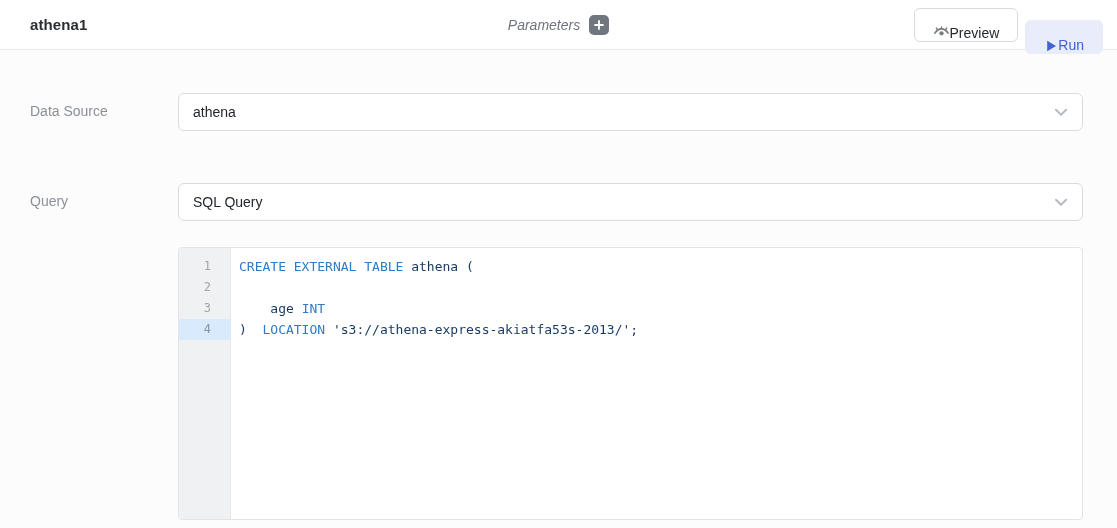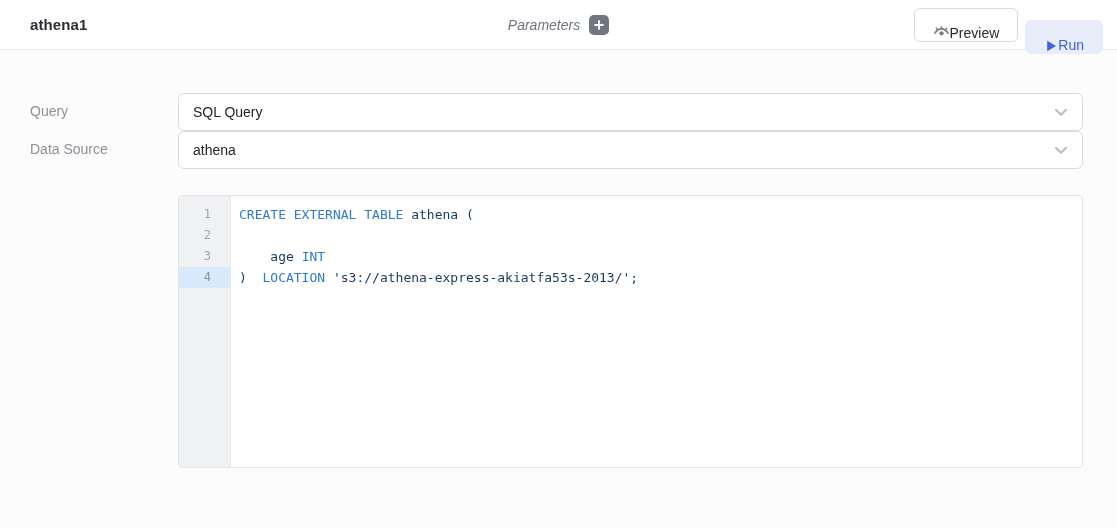--- a/index.html
+++ b/index.html
@@ -113,39 +113,39 @@
         <svg width="14" height="14" viewBox="0 0 14 14">
             <path d="M3.2 1.8v10.4L12 7z" fill="#4262d6"></path>
           </svg>
       </span>
       <span>Run</span>
     </button>
   </div>
 </header>
 
 <main class="main">
-  <div class="row row-query">
-    <div class="field-label">Query</div>
+  <div class="row">
+    <div class="field-label">Data Source</div>
     <div class="field-col">
       <div class="select">
-        <span>SQL Query</span>
+        <span>athena</span>
         <span class="chev icon">
           <svg width="18" height="18" viewBox="0 0 16 16">
               <path d="M3.5 6l4.5 4.5L12.5 6" fill="none" stroke="#b8bcc2" stroke-width="1.8" stroke-linecap="round" stroke-linejoin="round"></path>
             </svg>
         </span>
       </div>
     </div>
   </div>
 
-  <div class="row">
-    <div class="field-label">Data Source</div>
+  <div class="row row-query">
+    <div class="field-label">Query</div>
     <div class="field-col">
       <div class="select">
-        <span>athena</span>
+        <span>SQL Query</span>
         <span class="chev icon">
           <svg width="18" height="18" viewBox="0 0 16 16">
               <path d="M3.5 6l4.5 4.5L12.5 6" fill="none" stroke="#b8bcc2" stroke-width="1.8" stroke-linecap="round" stroke-linejoin="round"></path>
             </svg>
         </span>
       </div>
     </div>
   </div>
 
   <div class="row row-editor">

